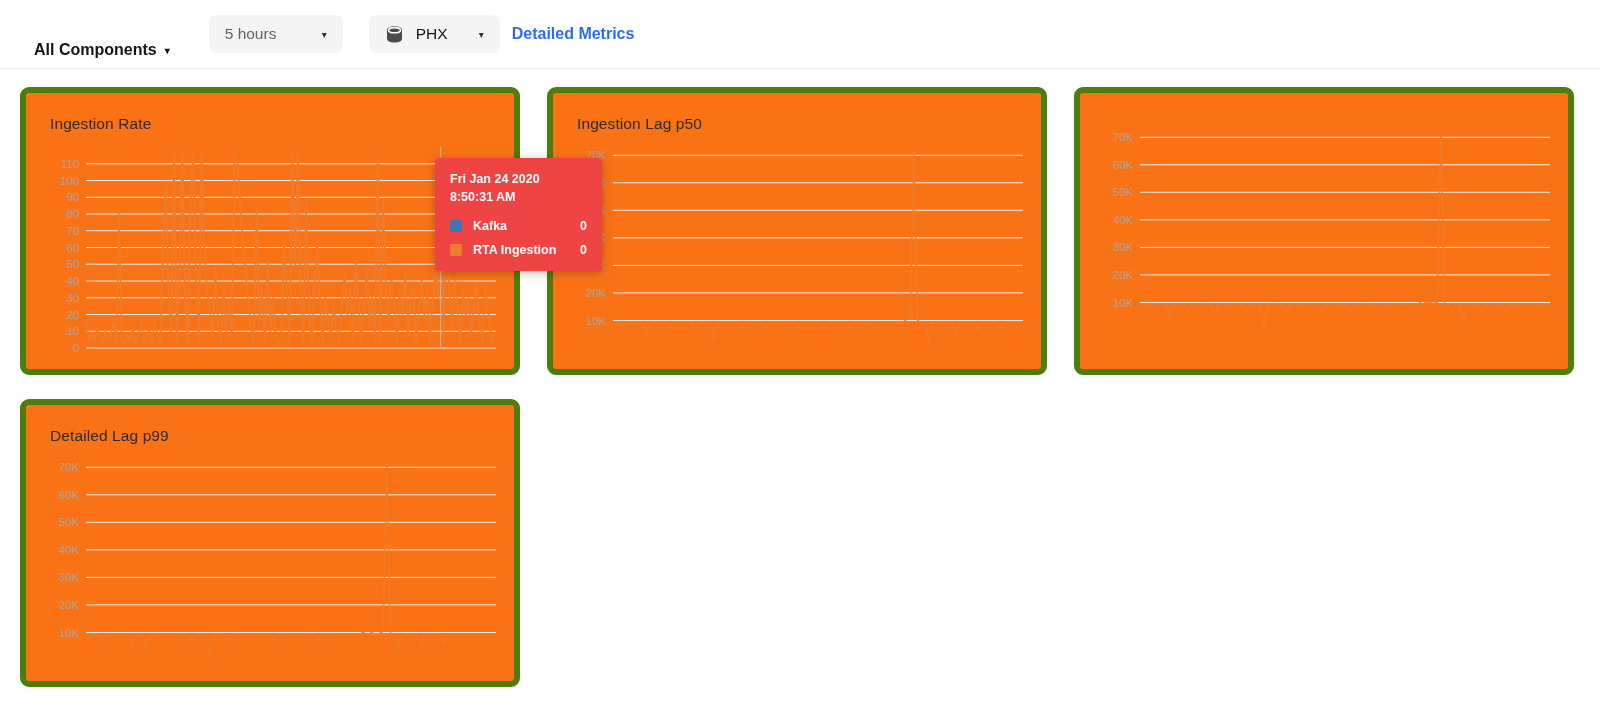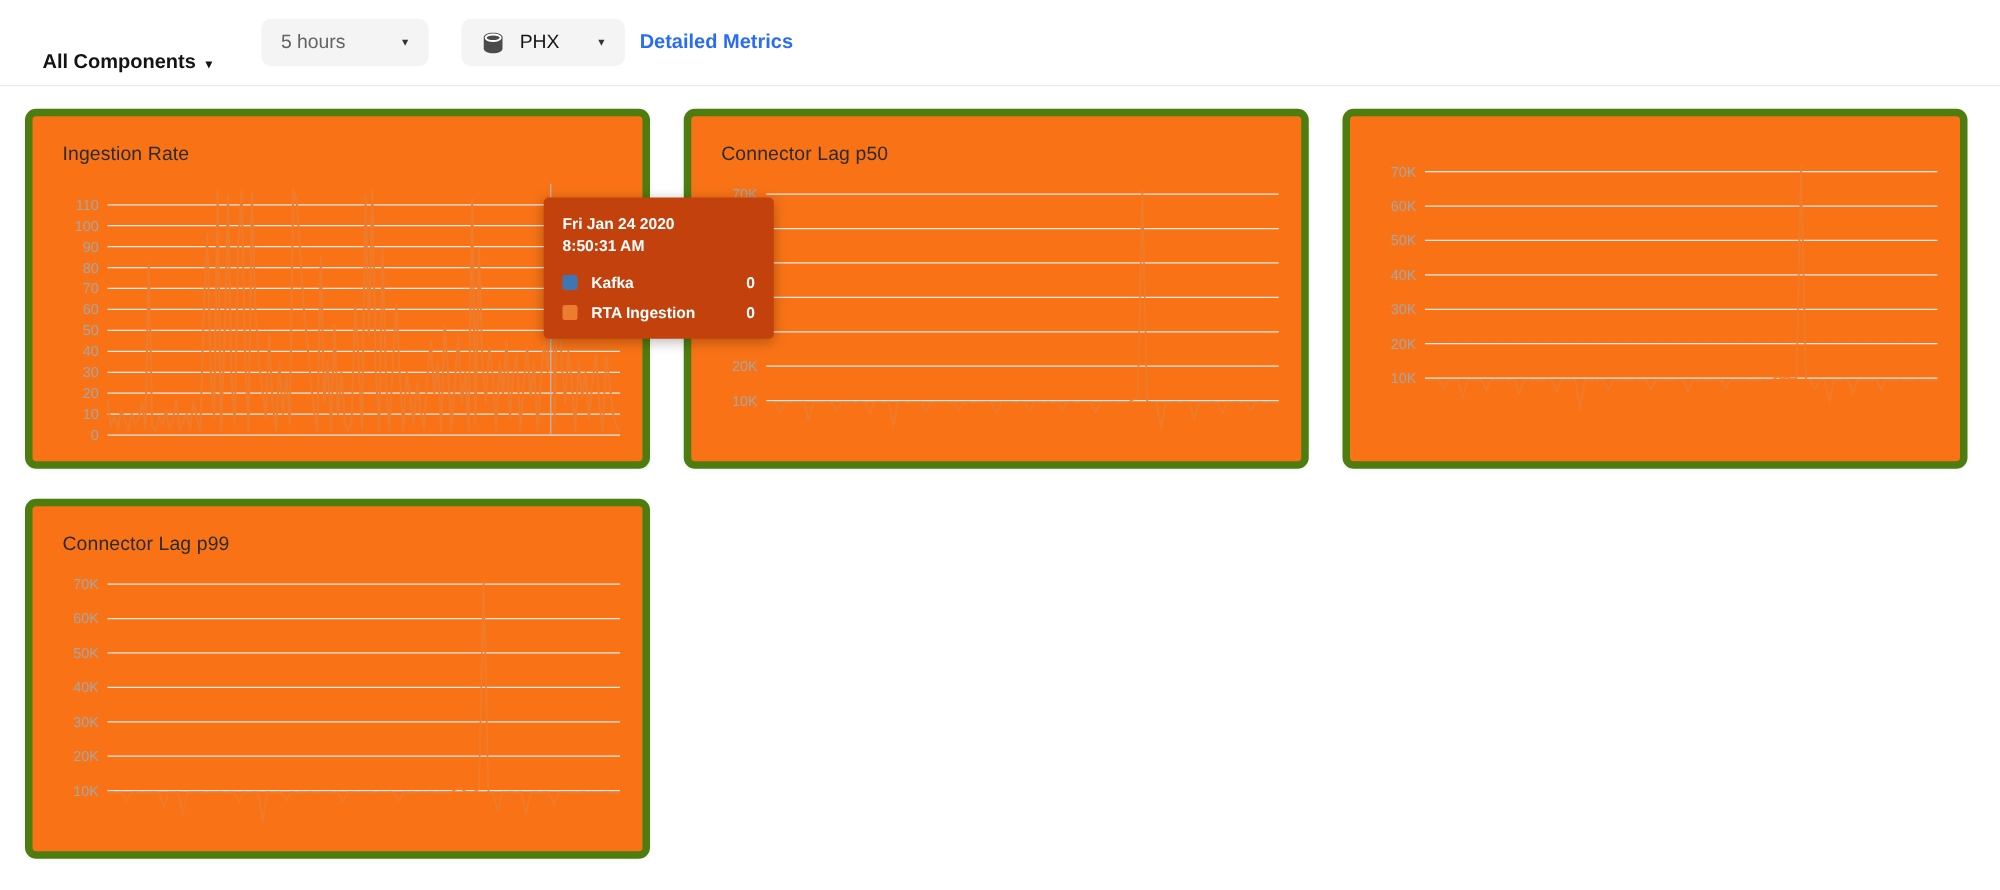--- a/index.html
+++ b/index.html
@@ -19,21 +19,21 @@
   .metrics-link{ margin-left:12px; font-size:16px; font-weight:600; color:#2a6df4; text-decoration:none; cursor:pointer;}
 
   
   .content{ position:relative; padding:18px 20px 0; }
   .grid{ display:grid; grid-template-columns:repeat(3,500px); grid-auto-rows:288px; column-gap:27px; row-gap:24px; }
   .card{ background:#f97316; border:6px solid #4d7c0f; border-radius:9px; box-shadow:0 1px 4px rgba(0,0,0,.05); padding:22px 24px 0; overflow:hidden;}
   .card-title{ font-size:15.5px; font-weight:500; color:#2b2b2b; letter-spacing:.1px;}
   .chart-wrap{ margin:10px 0 0 -14px; }
 
   
-  .tooltip{ position:absolute; left:435px; top:158px; width:184px; background:#c2410c; border-radius:4px;
+  .tooltip{ position:absolute; left:435px; top:158px; width:167px; background:#ef4444; border-radius:4px;
             box-shadow:0 2px 10px rgba(0,0,0,.28); padding:13px 15px 14px; color:#fff; z-index:20;}
   .tt-date{ font-size:12.5px; font-weight:600; line-height:1.4; }
   .tt-rows{ margin-top:13px; display:flex; flex-direction:column; gap:10px;}
   .tt-row{ display:flex; align-items:center; }
   .tt-swatch{ width:12px; height:12px; border-radius:2px; margin-right:11px; flex:0 0 auto;}
   .tt-name{ flex:1; font-size:12.5px; font-weight:600; }
   .tt-val{ font-size:12.5px; font-weight:600; }
 
   svg text{ font-family:"Liberation Sans", sans-serif; }
 </style>
@@ -94,21 +94,21 @@
             <line x1="50" y1="37.5" x2="460" y2="37.5" stroke="#ebebeb" stroke-width="1"></line>
             <text x="43" y="41.5" text-anchor="end" font-size="11.5" fill="#a6a6a6">100</text>
             <line x1="50" y1="20.8" x2="460" y2="20.8" stroke="#ebebeb" stroke-width="1"></line>
             <text x="43" y="24.8" text-anchor="end" font-size="11.5" fill="#a6a6a6">110</text>
             <line x1="404.6" y1="4" x2="404.6" y2="205.0" stroke="#b9b9b9" stroke-width="1"></line>
             <polyline points="50.0,176.5 52.8,198.3 55.5,189.9 58.3,200.0 61.0,184.9 63.8,193.3 66.5,201.6 69.3,188.3 72.0,196.6 74.8,191.6 77.5,179.9 80.3,200.0 83.0,67.7 85.8,198.3 88.5,201.6 91.3,189.9 94.0,196.6 96.8,184.9 99.5,200.0 102.3,193.3 105.0,176.5 107.8,201.6 110.5,194.9 113.3,188.3 116.0,200.0 118.8,178.2 121.5,191.6 124.3,201.6 127.0,106.2 129.8,44.2 132.6,154.8 135.3,191.6 138.1,9.0 140.8,201.6 143.6,129.6 146.3,12.4 149.1,158.1 151.8,196.6 154.6,54.3 157.3,9.0 160.1,141.3 162.8,201.6 165.6,10.7 168.3,104.5 171.1,146.4 173.8,168.2 176.6,191.6 179.3,124.6 182.1,179.9 184.8,201.6 187.6,146.4 190.3,188.3 193.1,158.1 195.8,196.6 198.6,9.0 201.3,17.4 204.1,57.6 206.8,101.1 209.6,129.6 212.3,158.1 215.1,184.9 217.9,201.6 220.6,62.6 223.4,179.9 226.1,146.4 228.9,201.6 231.6,117.9 234.4,188.3 237.1,154.8 239.9,196.6 242.6,201.6 245.4,191.6 248.1,101.1 250.9,146.4 253.6,200.0 256.4,12.4 259.1,124.6 261.9,9.0 264.6,154.8 267.4,201.6 270.1,55.9 272.9,163.1 275.6,201.6 278.4,146.4 281.1,101.1 283.9,158.1 286.6,201.6 289.4,154.8 292.1,174.8 294.9,196.6 297.7,163.1 300.4,184.9 303.2,200.0 305.9,158.1 308.7,129.6 311.4,171.5 314.2,146.4 316.9,201.6 319.7,117.9 322.4,154.8 325.2,201.6 327.9,163.1 330.7,124.6 333.4,179.9 336.2,154.8 338.9,201.6 341.7,15.7 344.4,196.6 347.2,55.9 349.9,146.4 352.7,179.9 355.4,134.7 358.2,158.1 360.9,201.6 363.7,146.4 366.4,171.5 369.2,129.6 371.9,191.6 374.7,154.8 377.4,141.3 380.2,201.6 383.0,163.1 385.7,134.7 388.5,174.8 391.2,146.4 394.0,201.6 396.7,158.1 399.5,129.6 402.2,154.8 405.0,15.7 407.7,196.6 410.5,55.9 413.2,146.4 416.0,179.9 418.7,138.0 421.5,163.1 424.2,201.6 427.0,146.4 429.7,174.8 432.5,154.8 435.2,191.6 438.0,163.1 440.7,141.3 443.5,179.9 446.2,201.6 449.0,141.3 451.7,163.1 454.5,188.3 457.2,198.3 460.0,203.3" fill="none" stroke="#ED7D2E" stroke-width="1.6" stroke-linejoin="round"></polyline>
           </svg></div>
     </div>
 
     <div class="card">
-      <div class="card-title">Connector Lag p50</div>
+      <div class="card-title">Ingestion Lag p50</div>
       <div class="chart-wrap"><svg width="468" height="218" viewBox="0 0 468 218">
             <line x1="50" y1="177.5" x2="460" y2="177.5" stroke="#ebebeb" stroke-width="1"></line>
             <text x="43" y="181.5" text-anchor="end" font-size="11.5" fill="#a6a6a6">10K</text>
             <line x1="50" y1="149.9" x2="460" y2="149.9" stroke="#ebebeb" stroke-width="1"></line>
             <text x="43" y="153.9" text-anchor="end" font-size="11.5" fill="#a6a6a6">20K</text>
             <line x1="50" y1="122.4" x2="460" y2="122.4" stroke="#ebebeb" stroke-width="1"></line>
             <text x="43" y="126.4" text-anchor="end" font-size="11.5" fill="#a6a6a6">30K</text>
             <line x1="50" y1="94.9" x2="460" y2="94.9" stroke="#ebebeb" stroke-width="1"></line>
             <text x="43" y="98.9" text-anchor="end" font-size="11.5" fill="#a6a6a6">40K</text>
             <line x1="50" y1="67.3" x2="460" y2="67.3" stroke="#ebebeb" stroke-width="1"></line>
@@ -135,21 +135,21 @@
             <text x="43" y="71.3" text-anchor="end" font-size="11.5" fill="#a6a6a6">50K</text>
             <line x1="50" y1="39.8" x2="460" y2="39.8" stroke="#ebebeb" stroke-width="1"></line>
             <text x="43" y="43.8" text-anchor="end" font-size="11.5" fill="#a6a6a6">60K</text>
             <line x1="50" y1="12.3" x2="460" y2="12.3" stroke="#ebebeb" stroke-width="1"></line>
             <text x="43" y="16.3" text-anchor="end" font-size="11.5" fill="#a6a6a6">70K</text>
             <polyline points="50.0,178.8 53.8,179.4 57.5,178.6 61.3,179.1 65.0,185.7 68.8,178.7 72.6,179.3 76.3,178.8 80.1,194.0 83.9,179.0 87.6,178.6 91.4,179.4 95.1,178.8 98.9,187.1 102.7,179.1 106.4,178.7 110.2,179.3 113.9,178.6 117.7,179.0 121.5,178.8 125.2,189.9 129.0,179.4 132.8,178.7 136.5,179.1 140.3,178.8 144.0,179.3 147.8,178.6 151.6,179.0 155.3,188.5 159.1,178.8 162.8,179.4 166.6,178.7 170.4,179.1 174.1,202.8 177.9,178.8 181.7,179.3 185.4,178.6 189.2,179.0 192.9,178.8 196.7,187.1 200.5,179.4 204.2,178.7 208.0,179.1 211.7,178.8 215.5,179.3 219.3,178.6 223.0,179.0 226.8,178.8 230.6,186.3 234.3,179.4 238.1,178.7 241.8,179.1 245.6,178.8 249.4,179.3 253.1,178.6 256.9,179.0 260.6,187.9 264.4,178.8 268.2,179.4 271.9,178.7 275.7,179.1 279.4,178.8 283.2,179.3 287.0,178.6 290.7,185.7 294.5,179.0 298.3,178.8 302.0,179.4 305.8,178.7 309.5,179.1 313.3,178.8 317.1,179.3 320.8,178.6 324.6,179.0 328.3,178.8 332.1,176.1 335.9,178.0 339.6,176.9 343.4,178.3 347.2,177.7 350.9,8.1 354.7,178.3 358.4,179.1 362.2,186.3 366.0,178.7 369.7,179.3 373.5,196.7 377.2,178.8 381.0,179.0 384.8,178.6 388.5,179.4 392.3,189.9 396.1,178.8 399.8,179.1 403.6,178.7 407.3,179.3 411.1,178.6 414.9,187.1 418.6,179.0 422.4,178.8 426.1,179.4 429.9,178.7 433.7,179.1 437.4,178.8 441.2,179.3 445.0,178.6 448.7,179.0 452.5,178.8 456.2,179.1 460.0,179.0" fill="none" stroke="#ED7D2E" stroke-width="1.3" stroke-linejoin="round"></polyline>
           </svg></div>
     </div>
 
     <div class="card">
-      <div class="card-title">Connector Lag p99</div>
+      <div class="card-title">Detailed Lag p99</div>
       <div class="chart-wrap"><svg width="468" height="218" viewBox="0 0 468 218">
             <line x1="50" y1="177.5" x2="460" y2="177.5" stroke="#ebebeb" stroke-width="1"></line>
             <text x="43" y="181.5" text-anchor="end" font-size="11.5" fill="#a6a6a6">10K</text>
             <line x1="50" y1="149.9" x2="460" y2="149.9" stroke="#ebebeb" stroke-width="1"></line>
             <text x="43" y="153.9" text-anchor="end" font-size="11.5" fill="#a6a6a6">20K</text>
             <line x1="50" y1="122.4" x2="460" y2="122.4" stroke="#ebebeb" stroke-width="1"></line>
             <text x="43" y="126.4" text-anchor="end" font-size="11.5" fill="#a6a6a6">30K</text>
             <line x1="50" y1="94.9" x2="460" y2="94.9" stroke="#ebebeb" stroke-width="1"></line>
             <text x="43" y="98.9" text-anchor="end" font-size="11.5" fill="#a6a6a6">40K</text>
             <line x1="50" y1="67.3" x2="460" y2="67.3" stroke="#ebebeb" stroke-width="1"></line>

